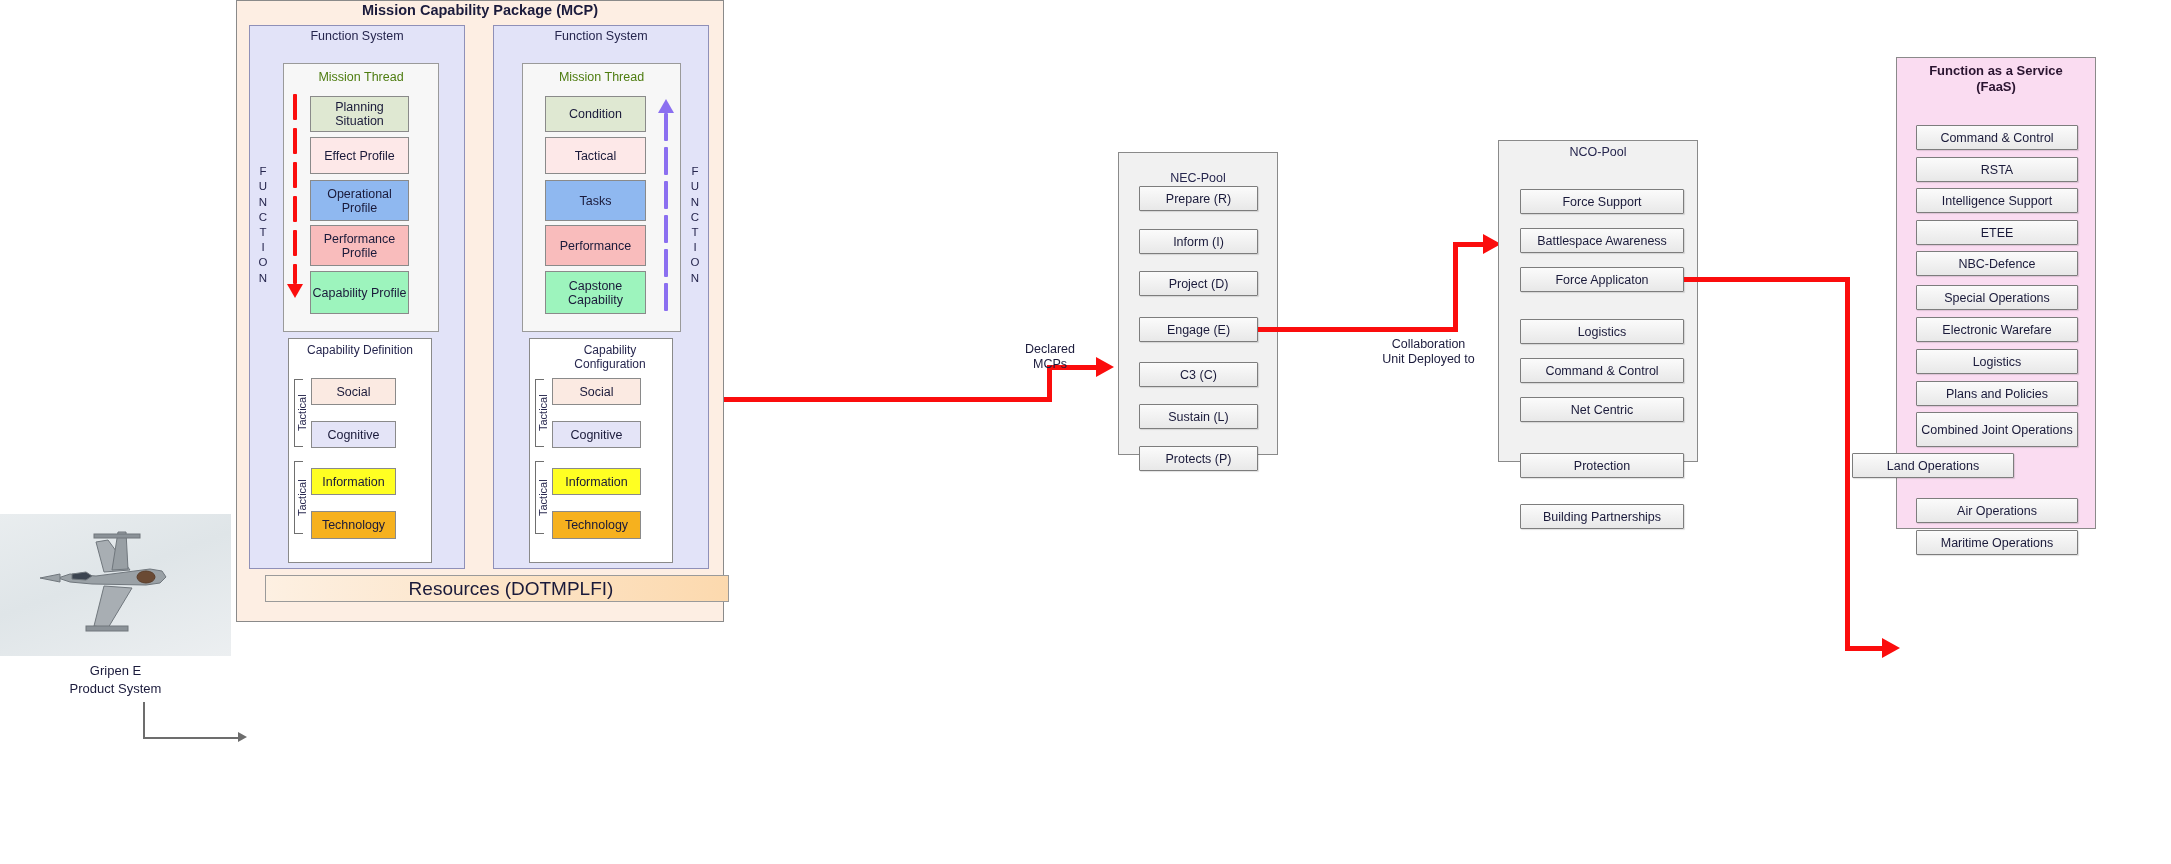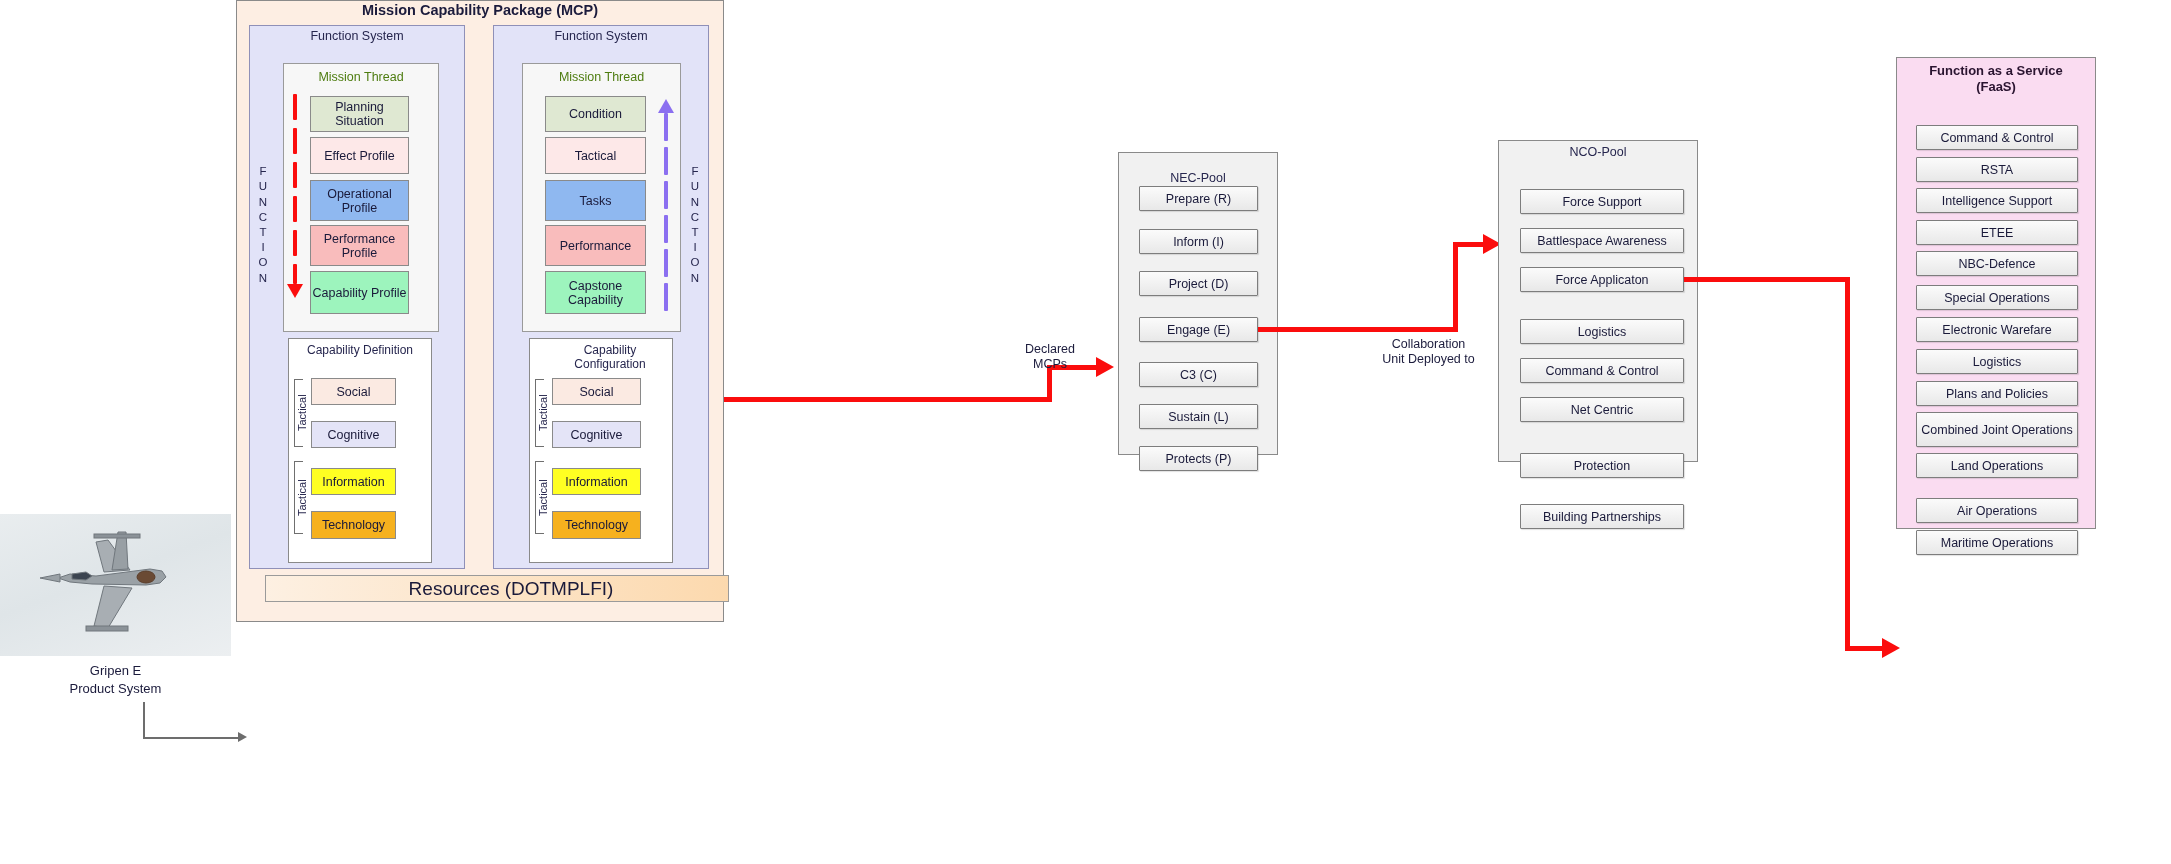--- a/index.html
+++ b/index.html
@@ -256,15 +256,15 @@
 <div class="abs node pbtn" style="left:1916px;top:125px;width:162px;height:25px;">Command &amp; Control</div>
 <div class="abs node pbtn" style="left:1916px;top:157px;width:162px;height:25px;">RSTA</div>
 <div class="abs node pbtn" style="left:1916px;top:188px;width:162px;height:25px;">Intelligence Support</div>
 <div class="abs node pbtn" style="left:1916px;top:220px;width:162px;height:25px;">ETEE</div>
 <div class="abs node pbtn" style="left:1916px;top:251px;width:162px;height:25px;">NBC-Defence</div>
 <div class="abs node pbtn" style="left:1916px;top:285px;width:162px;height:25px;">Special Operations</div>
 <div class="abs node pbtn" style="left:1916px;top:317px;width:162px;height:25px;">Electronic Warefare</div>
 <div class="abs node pbtn" style="left:1916px;top:349px;width:162px;height:25px;">Logistics</div>
 <div class="abs node pbtn" style="left:1916px;top:381px;width:162px;height:25px;">Plans and Policies</div>
 <div class="abs node pbtn" style="left:1916px;top:412px;width:162px;height:35px;">Combined Joint Operations</div>
-<div class="abs node pbtn" style="left:1916px;top:453px;width:162px;height:25px;">Land Operations</div>
+<div class="abs node pbtn" style="left:1852px;top:453px;width:162px;height:25px;">Land Operations</div>
 <div class="abs node pbtn" style="left:1916px;top:498px;width:162px;height:25px;">Air Operations</div>
 <div class="abs node pbtn" style="left:1916px;top:530px;width:162px;height:25px;">Maritime Operations</div>
 
 </body></html>

